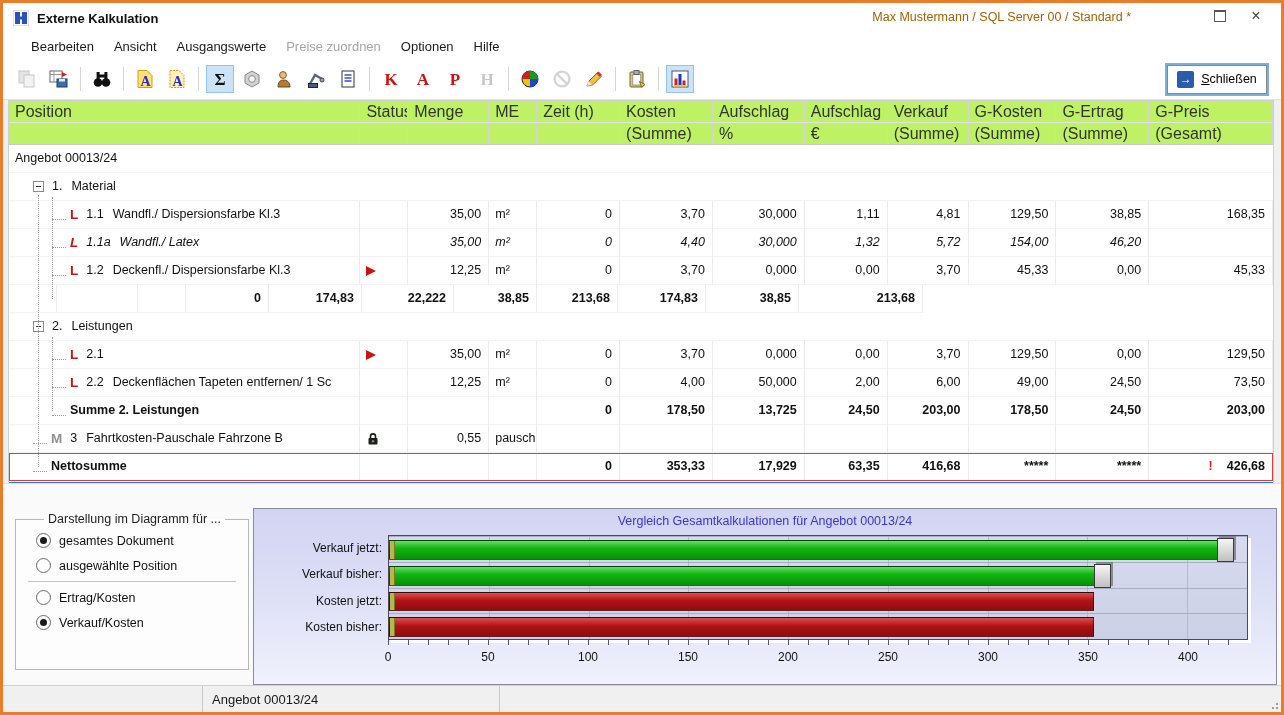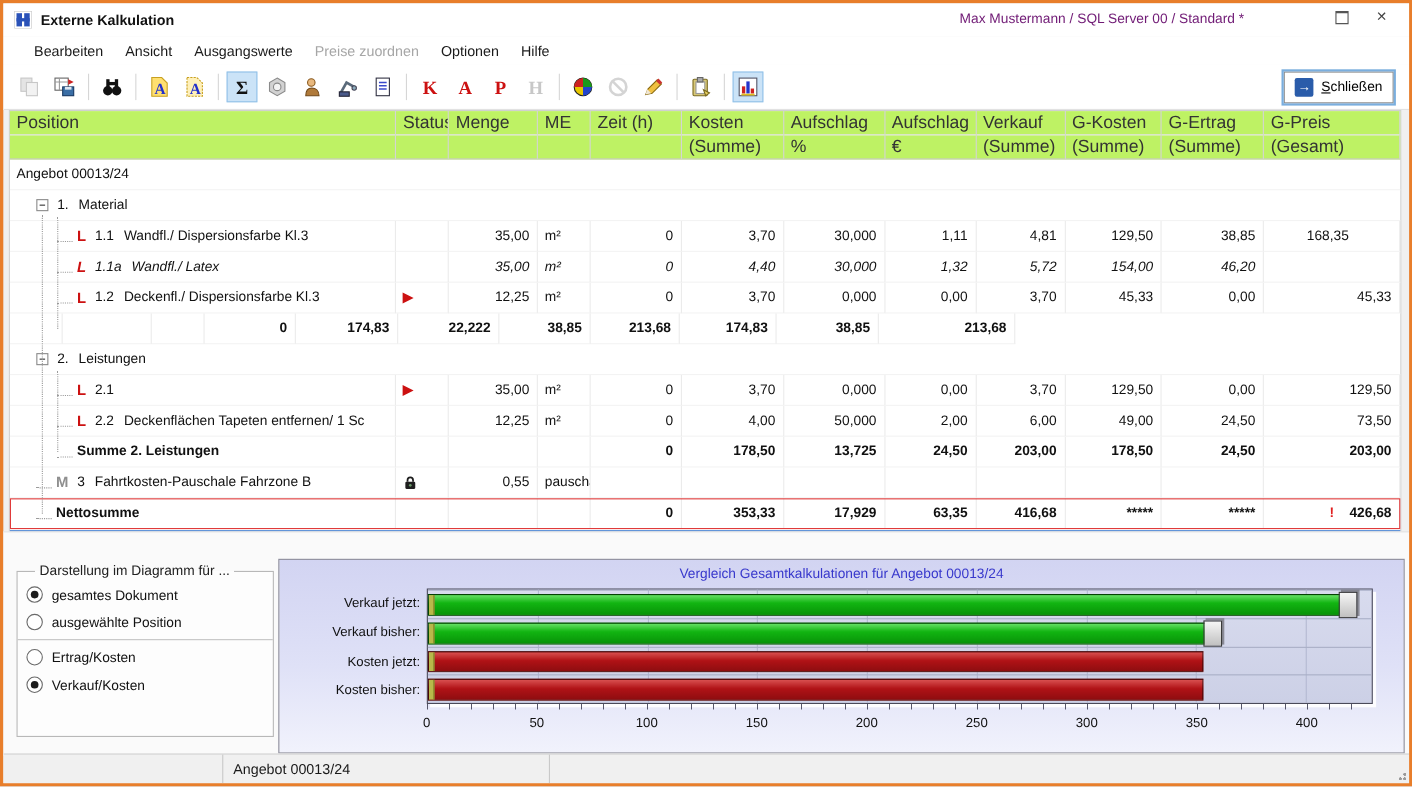--- a/index.html
+++ b/index.html
@@ -1,21 +1,21 @@
 <!DOCTYPE html>
 <html><head>
 <meta charset="utf-8">
 <style>
   html,body{margin:0;padding:0;background:#d8d8d8;font-family:"Liberation Sans",sans-serif;}
   .screen{position:relative;width:1284px;height:715px;box-sizing:border-box;border:3px solid #e87e2b;background:#f0f0f0;overflow:hidden;}
   
   .titlebar{position:absolute;left:0;right:0;top:0;height:30px;background:#fff;display:flex;align-items:center;}
   .appicon{margin:0 8px 0 10px;display:inline-flex;}
   .wtitle{font-weight:bold;font-size:13px;color:#111;}
-  .usertext{position:absolute;right:150px;top:7px;font-size:12.5px;color:#701a75;}
+  .usertext{position:absolute;right:150px;top:7px;font-size:12.5px;color:#a16207;}
   .wbtn{width:34px;height:26px;display:inline-flex;align-items:center;justify-content:center;color:#444;cursor:default;position:absolute;top:0;}
   .wbtn.max{right:44px;}
   .wbtn.cls{right:8px;font-size:16px;}
   .maxglyph{width:10px;height:9px;border:1px solid #555;border-top-width:2px;display:inline-block;}
   
   .menubar{position:absolute;left:0;right:0;top:30px;height:26px;background:#fff;display:flex;align-items:center;padding-left:18px;font-size:13px;}
   .menu-item{padding:3px 10px;color:#1a1a1a;}
   .menu-item.disabled{color:#a6a6a6;}
   
   .toolbar{position:absolute;left:0;right:0;top:56px;height:40px;background:#fff;border-bottom:1px solid #e2e2e2;display:flex;align-items:center;padding-left:8px;}
@@ -51,21 +51,21 @@
   .minusbox{width:11px;height:11px;box-sizing:border-box;border:1px solid #8a8a8a;background:#fff;position:relative;margin:0 8px 0 24px;flex:none;}
   .minusbox::after{content:"";position:absolute;left:2px;right:2px;top:4px;height:1px;background:#333;}
   .flag{width:0;height:0;border-top:5px solid transparent;border-bottom:5px solid transparent;border-left:10px solid #cc1111;display:inline-block;}
   .warn{color:#e02020;font-weight:bold;margin-right:14px;}
   .warncell{display:flex;justify-content:flex-end;align-items:center;}
   .trow.netto{outline:1.5px solid #e03a3a;outline-offset:-1px;}
   .blueline{height:3px;background:#3c7cd0;margin-top:1px;}
   .vline{position:absolute;width:0;border-left:1px dotted #9a9a9a;}
   
   .bottompane{position:absolute;left:0;right:0;top:480px;height:203px;background:#fafafa;border-top:1px solid #e0e0e0;}
-  fieldset.opts{position:absolute;left:12px;top:28px;width:234px;height:158px;box-sizing:border-box;border:1px solid #b8b8b8;background:#fdfdfd;margin:0;padding:2px 8px;}
+  fieldset.opts{position:absolute;left:12px;top:28px;width:234px;height:158px;box-sizing:border-box;border:1px solid #b8b8b8;background:#fdfdfd;margin:0;padding:2px 20px;}
   fieldset.opts legend{font-size:12.5px;color:#222;padding:0 4px;margin-left:8px;}
   .radio-item{display:flex;align-items:center;height:25px;font-size:12.5px;color:#111;}
   .radio{width:13px;height:13px;border-radius:50%;border:1px solid #6a6a6a;background:#fff;display:inline-block;margin-right:8px;position:relative;flex:none;}
   .radio.checked::after{content:"";position:absolute;left:3px;top:3px;right:3px;bottom:3px;border-radius:50%;background:#1c1c1c;}
   .rgroup-sep{border-top:1px solid #c4c4c4;margin:3px -8px;}
   
   .chartpanel{position:absolute;left:250px;right:4px;top:24px;bottom:2px;border:1px solid #8a8a9a;background:linear-gradient(to bottom,#d2d4f2 0%,#dfe1f7 55%,#f1f2fc 100%);overflow:hidden;}
   .ctitle{position:absolute;top:5px;left:0;right:0;text-align:center;color:#3838cc;font-size:12.5px;}
   #cats{position:absolute;left:4px;width:128px;top:26px;bottom:44px;}
   .cat{position:absolute;right:4px;left:0;text-align:right;font-size:12px;color:#111;display:flex;align-items:center;justify-content:flex-end;}
@@ -302,21 +302,21 @@
           <div class="tcell status" style="width: 48px;"></div>
           <div class="tcell num" style="width: 81px;">35,00</div>
           <div class="tcell left" style="width: 48px;">m²</div>
           <div class="tcell num" style="width: 83px;">0</div>
           <div class="tcell num" style="width: 93px;">3,70</div>
           <div class="tcell num" style="width: 92px;">30,000</div>
           <div class="tcell num" style="width: 83px;">1,11</div>
           <div class="tcell num" style="width: 81px;">4,81</div>
           <div class="tcell num" style="width: 88px;">129,50</div>
           <div class="tcell num" style="width: 93px;">38,85</div>
-          <div class="tcell num" style="width: 124px; text-align: center;">168,35</div>
+          <div class="tcell num" style="width: 124px;">168,35</div>
         </div>
         <div class="trow item italic">
           <div class="tcell poscell" style="width: 352px;">
             <span class="hdots" style="margin-left: 43px;"></span>
             <span class="marker">L</span>
             <span class="pnum">1.1a</span>
             <span>Wandfl./ Latex</span>
           </div>
           <div class="tcell status" style="width: 48px;"></div>
           <div class="tcell num" style="width: 81px;">35,00</div>

